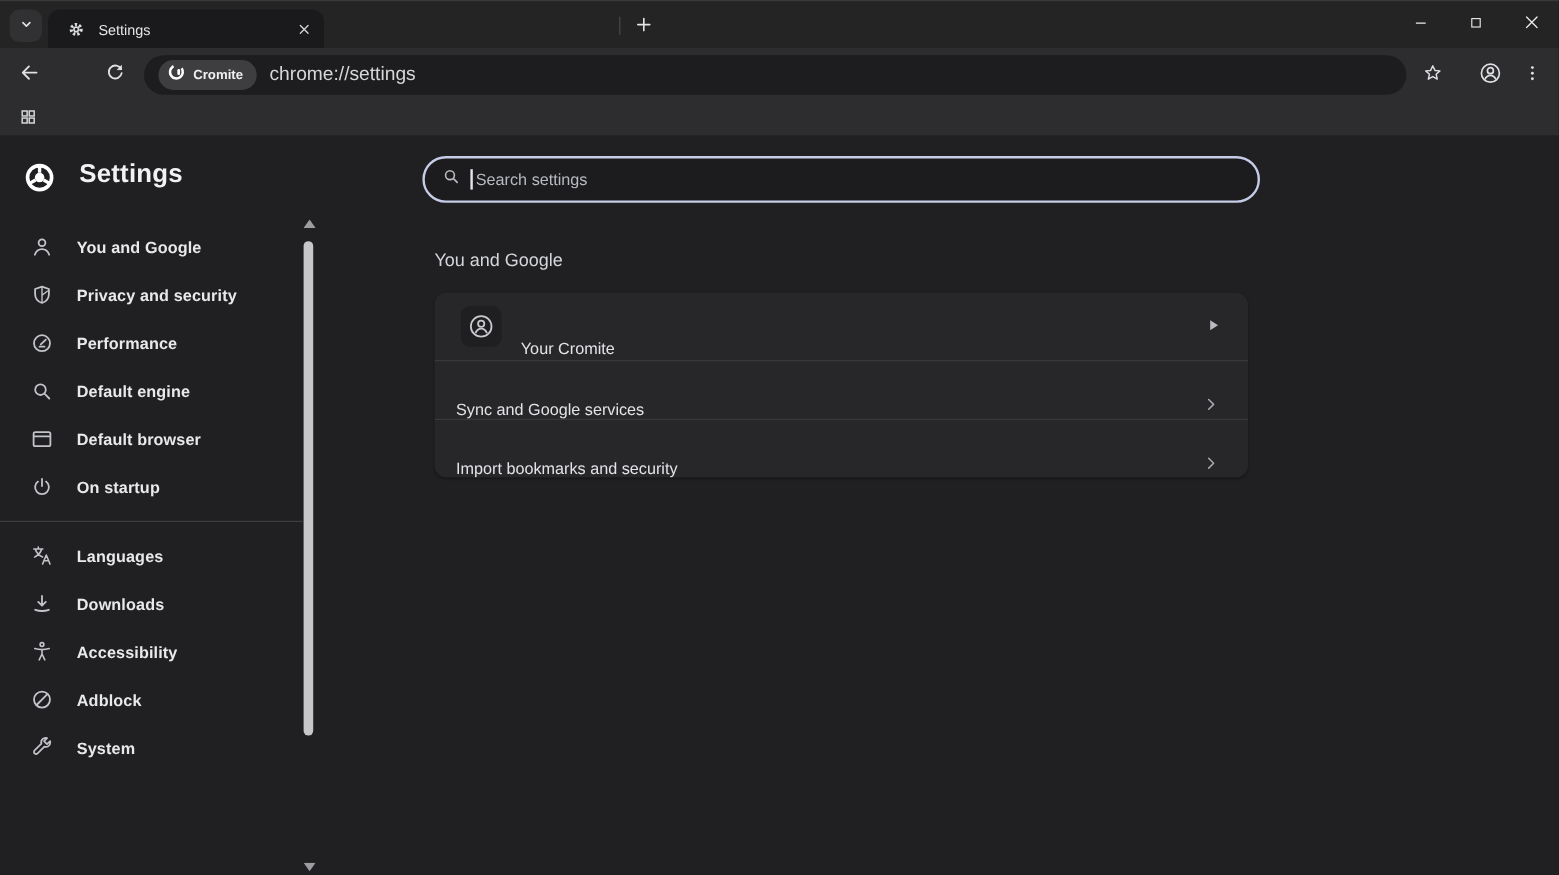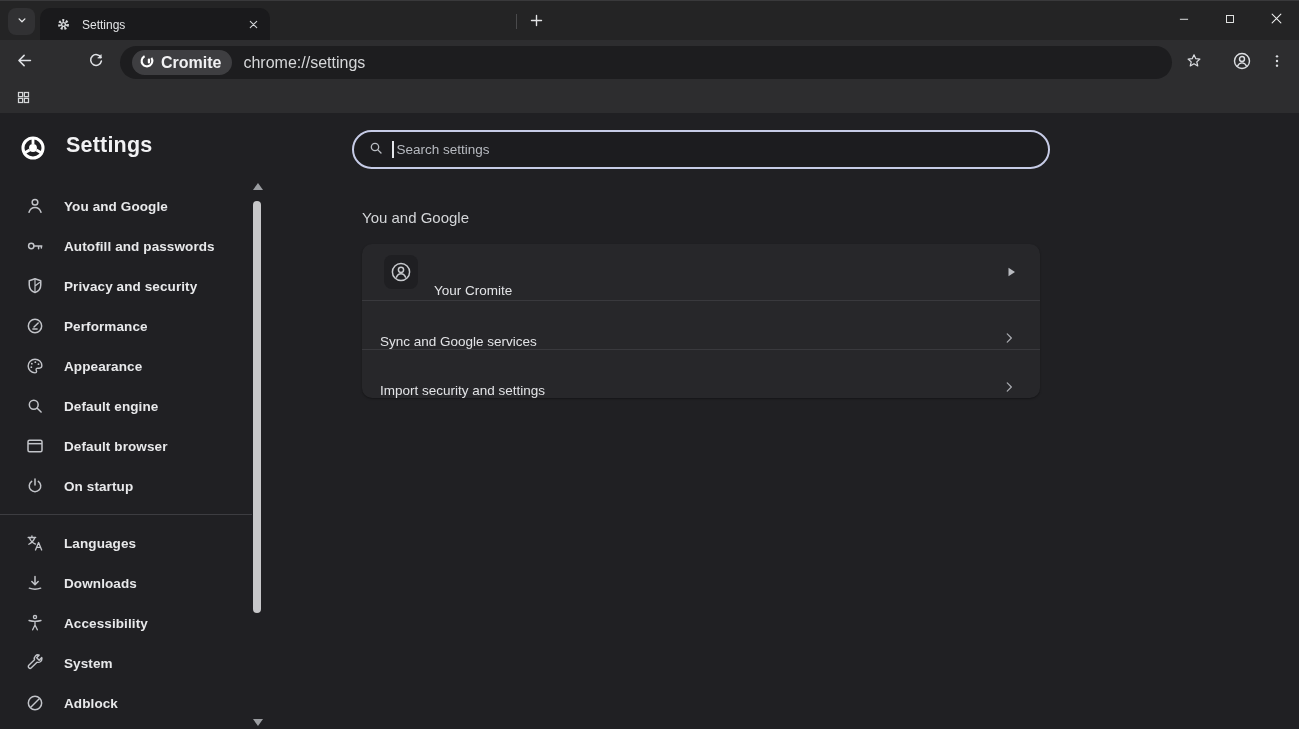--- a/index.html
+++ b/index.html
@@ -25,21 +25,21 @@
     justify-content:center;padding:0;cursor:pointer;}
 
   
   .toolbar{position:relative;height:45px;background:#2d2d2f;}
   .nav-btn{position:absolute;top:6px;width:32px;height:32px;border:none;background:transparent;border-radius:50%;
     display:flex;align-items:center;justify-content:center;padding:0;cursor:pointer;}
   .omnibox{position:absolute;left:120px;top:6px;width:1052px;height:33px;border-radius:17px;background:#1d1d1f;
     display:flex;align-items:center;padding:0 12px;box-sizing:border-box;cursor:text;}
   .chip{height:25px;border-radius:13px;background:#3e3e41;display:flex;align-items:center;gap:6px;
     padding:0 11px 0 7px;margin-right:11px;cursor:pointer;}
-  .chip-label{font-size:16px;font-weight:700;color:#f1f1f3;}
+  .chip-label{font-size:11px;font-weight:700;color:#f1f1f3;}
   .url{font-size:16px;color:#d6d7d9;}
 
   
   .bmstrip{height:28px;background:#2d2d2f;display:flex;align-items:center;padding-left:13px;box-sizing:border-box;}
   .apps-btn{width:20px;height:20px;border:none;background:transparent;display:flex;align-items:center;
     justify-content:center;padding:0;cursor:pointer;}
 
   
   .page{position:relative;height:616px;background:#202023;}
   .page-logo{position:absolute;left:19px;top:21px;width:28px;height:28px;}
@@ -247,29 +247,20 @@
       <div class="side-item">
         <span class="sicon">
           <svg width="20" height="20" viewBox="0 0 24 24">
             <circle cx="12" cy="7.5" r="3.4" fill="none" stroke="#c2c4c9" stroke-width="1.8"></circle>
             <path d="M4.8 19.5c1.4-3.9 4-5.6 7.2-5.6s5.8 1.7 7.2 5.6" fill="none" stroke="#c2c4c9" stroke-width="1.8" stroke-linecap="round"></path>
           </svg>
         </span>
         <span class="side-label">You and Google</span>
       </div>
 
-      <div class="side-item">
-        <span class="sicon">
-          <svg width="20" height="20" viewBox="0 0 24 24">
-            <circle cx="7.5" cy="12" r="3.2" fill="none" stroke="#c2c4c9" stroke-width="1.8"></circle>
-            <path d="M10.8 12H20.2M16.3 12v3.2M19.6 12v2.4" fill="none" stroke="#c2c4c9" stroke-width="1.8" stroke-linecap="round"></path>
-          </svg>
-        </span>
-        <span class="side-label">Autofill and passwords</span>
-      </div>
 
       <div class="side-item">
         <span class="sicon">
           <svg width="20" height="20" viewBox="0 0 24 24">
             <path d="M12 3.4l6.9 2.4v4.9c0 4.4-2.9 7.7-6.9 9.1-4-1.4-6.9-4.7-6.9-9.1V5.8z" fill="none" stroke="#c2c4c9" stroke-width="1.8" stroke-linejoin="round"></path>
             <path d="M12 3.4v16.4M12 12l5.9-4.5" fill="none" stroke="#c2c4c9" stroke-width="1.4"></path>
           </svg>
         </span>
         <span class="side-label">Privacy and security</span>
       </div>
@@ -277,32 +268,20 @@
       <div class="side-item">
         <span class="sicon">
           <svg width="20" height="20" viewBox="0 0 24 24">
             <circle cx="12" cy="12" r="8" fill="none" stroke="#c2c4c9" stroke-width="1.8"></circle>
             <path d="M10.8 13.2l5-4.8M9.5 15.5h5" fill="none" stroke="#c2c4c9" stroke-width="1.8" stroke-linecap="round"></path>
           </svg>
         </span>
         <span class="side-label">Performance</span>
       </div>
 
-      <div class="side-item">
-        <span class="sicon">
-          <svg width="20" height="20" viewBox="0 0 24 24">
-            <path d="M12 3.8a8.2 8.2 0 1 0 0 16.4c1.2 0 1.9-.8 1.9-1.7 0-.8-.6-1.3-.6-2.1 0-1 .8-1.8 2-1.8h1.8c1.7 0 3.1-1.4 3.1-3.1C20.2 7 16.5 3.8 12 3.8z" fill="none" stroke="#c2c4c9" stroke-width="1.7"></path>
-            <circle cx="8.2" cy="9.2" r="1.1" fill="#c2c4c9"></circle>
-              <circle cx="12.4" cy="7.4" r="1.1" fill="#c2c4c9"></circle>
-            <circle cx="16.2" cy="9.8" r="1.1" fill="#c2c4c9"></circle>
-              <circle cx="7.6" cy="13.4" r="1.1" fill="#c2c4c9"></circle>
-          </svg>
-        </span>
-        <span class="side-label">Appearance</span>
-      </div>
 
       <div class="side-item">
         <span class="sicon">
           <svg width="20" height="20" viewBox="0 0 24 24">
             <circle cx="10.5" cy="10.5" r="5.3" fill="none" stroke="#c2c4c9" stroke-width="1.8"></circle>
             <path d="M14.7 14.7l4.6 4.6" stroke="#c2c4c9" stroke-width="1.8" stroke-linecap="round"></path>
           </svg>
         </span>
         <span class="side-label">Default engine</span>
       </div>
@@ -355,34 +334,34 @@
             <circle cx="12" cy="4.9" r="1.9" fill="none" stroke="#c2c4c9" stroke-width="1.6"></circle>
             <path d="M4.8 9c4.7 1.3 9.7 1.3 14.4 0M12 10v4.4M12 14.4l-2.8 5.8M12 14.4l2.8 5.8" fill="none" stroke="#c2c4c9" stroke-width="1.6" stroke-linecap="round"></path>
           </svg>
         </span>
         <span class="side-label">Accessibility</span>
       </div>
 
       <div class="side-item">
         <span class="sicon">
           <svg width="20" height="20" viewBox="0 0 24 24">
-            <path d="M20.3 6.9a4.4 4.4 0 0 1-5.9 4.1L7.6 17.8a2.1 2.1 0 1 1-3-3l6.8-6.8a4.4 4.4 0 0 1 5.7-5.5L14 5.6l3 3 3.1-3.1c.13.44.2.9.2 1.4z" fill="none" stroke="#c2c4c9" stroke-width="1.7" stroke-linejoin="round"></path>
-          </svg>
-        </span>
-        <span class="side-label">System</span>
-      </div>
-
-      <div class="side-item">
-        <span class="sicon">
-          <svg width="20" height="20" viewBox="0 0 24 24">
             <circle cx="12" cy="12" r="8" fill="none" stroke="#c2c4c9" stroke-width="1.8"></circle>
             <path d="M6.6 17.4L17.4 6.6" stroke="#c2c4c9" stroke-width="1.8"></path>
           </svg>
         </span>
         <span class="side-label">Adblock</span>
+      </div>
+
+      <div class="side-item">
+        <span class="sicon">
+          <svg width="20" height="20" viewBox="0 0 24 24">
+            <path d="M20.3 6.9a4.4 4.4 0 0 1-5.9 4.1L7.6 17.8a2.1 2.1 0 1 1-3-3l6.8-6.8a4.4 4.4 0 0 1 5.7-5.5L14 5.6l3 3 3.1-3.1c.13.44.2.9.2 1.4z" fill="none" stroke="#c2c4c9" stroke-width="1.7" stroke-linejoin="round"></path>
+          </svg>
+        </span>
+        <span class="side-label">System</span>
       </div>
     </nav>
 
     <div class="scrollbar">
       <div class="sb-arrow sb-up">
         <svg width="10" height="7" viewBox="0 0 10 7">
             <polygon points="5,0 10,7 0,7" fill="#9b9da1"></polygon>
           </svg>
       </div>
       <div class="sb-thumb"></div>
@@ -421,21 +400,21 @@
           <span>
             <svg width="14" height="14" viewBox="0 0 24 24">
                 <polyline points="9,5 16,12 9,19" fill="none" stroke="#a8aaaf" stroke-width="2.2" stroke-linecap="round" stroke-linejoin="round"></polyline>
               </svg>
           </span>
         </div>
 
         <div class="card-divider"></div>
 
         <div class="row row-sub">
-          <span class="row-label">Import security and settings</span>
+          <span class="row-label">Import bookmarks and security</span>
           <span>
             <svg width="14" height="14" viewBox="0 0 24 24">
                 <polyline points="9,5 16,12 9,19" fill="none" stroke="#a8aaaf" stroke-width="2.2" stroke-linecap="round" stroke-linejoin="round"></polyline>
               </svg>
           </span>
         </div>
 
       </div>
     </main>
   </div>

